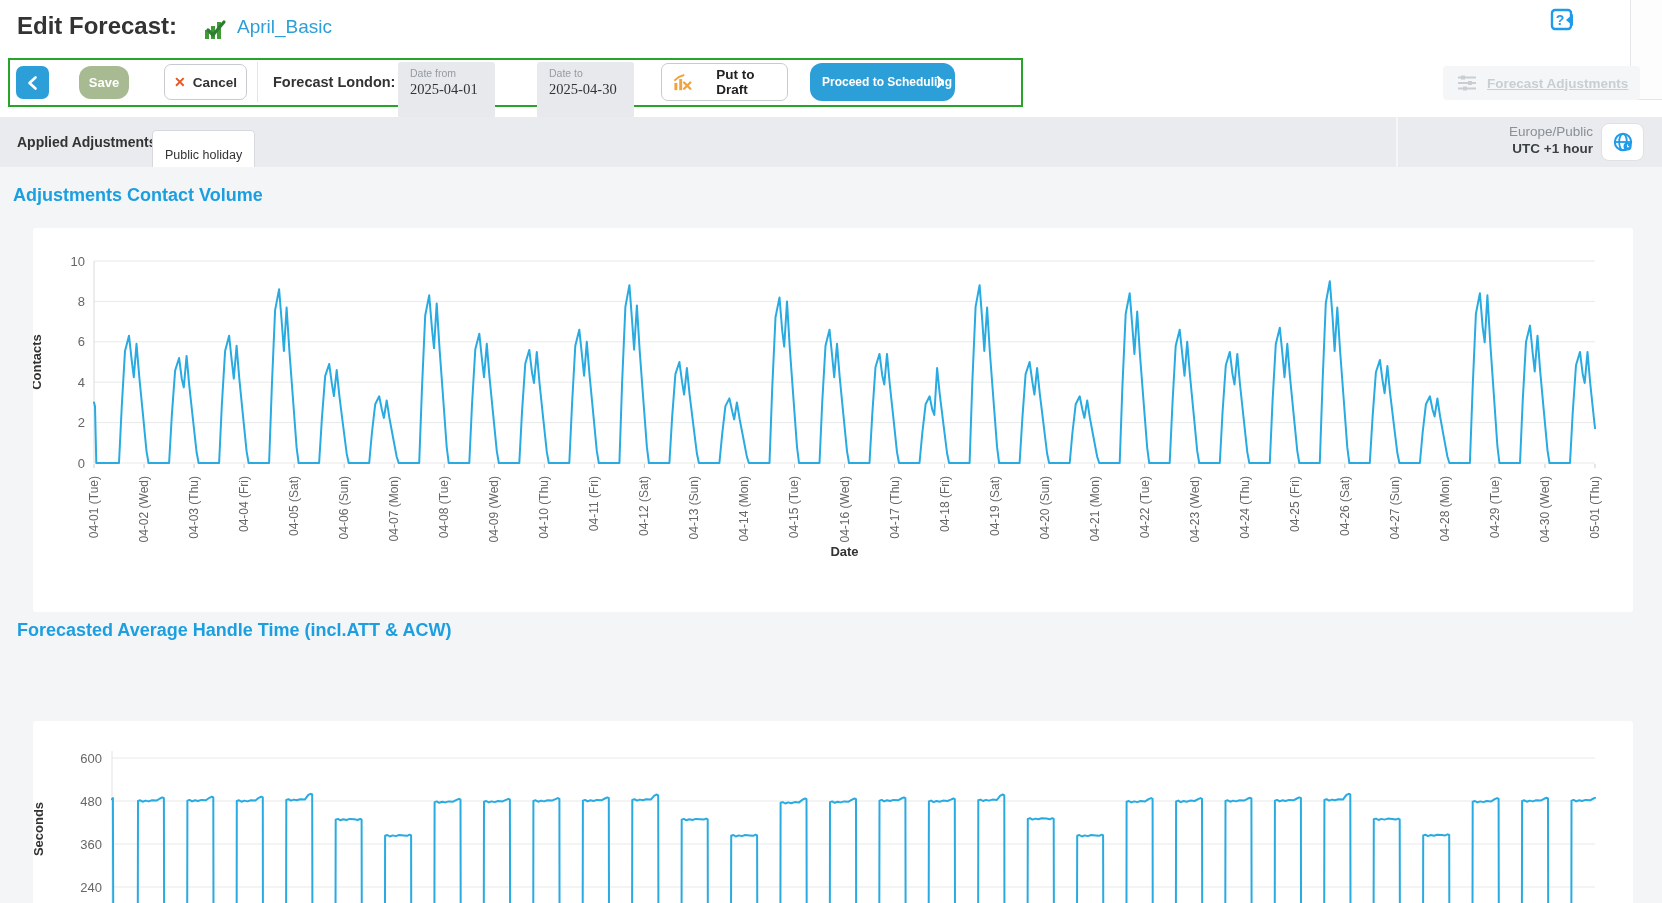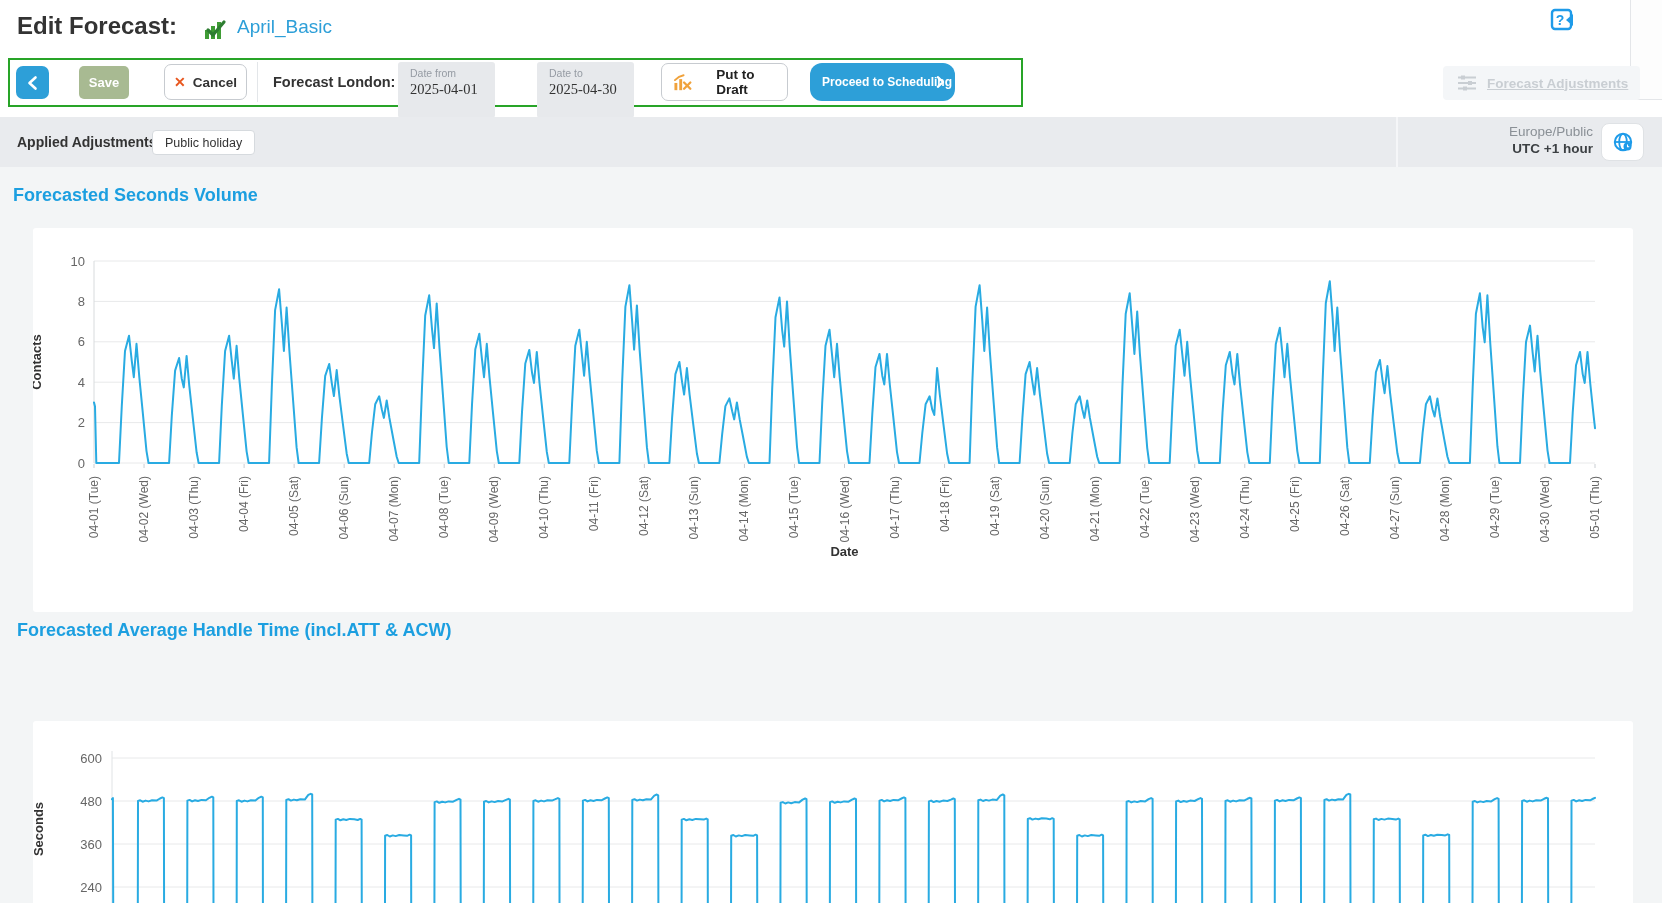--- a/index.html
+++ b/index.html
@@ -10,40 +10,40 @@
   
   .hdr-title{left:17px;top:12px;font-size:24px;font-weight:bold;color:#333;}
   .fc-icon{left:203px;top:17px;width:24px;height:24px;}
   .fc-name{left:237px;top:16px;font-size:19px;color:#2d9fd8;}
   .help-panel{left:1630px;top:-20px;width:60px;height:118px;background:#fdfdfd;border:1px solid #e4e6e9;border-radius:10px;}
   .help-btn{left:1549px;top:7px;width:26px;height:26px;cursor:pointer;}
 
   
   .green-box{left:8px;top:58px;width:1011px;height:45px;border:2px solid #28a428;background:#fff;}
   .back-btn{left:16px;top:66px;width:33px;height:33px;background:#2d9fd8;border-radius:7px;display:flex;align-items:center;justify-content:center;cursor:pointer;}
-  .save-btn{left:79px;top:66px;width:50px;height:33px;background:#a8ba92;border-radius:5px;color:#fff;font-size:13px;font-weight:bold;display:flex;align-items:center;justify-content:center;}
+  .save-btn{left:79px;top:66px;width:50px;height:33px;background:#a8ba92;border-radius:12px;color:#fff;font-size:13px;font-weight:bold;display:flex;align-items:center;justify-content:center;}
   .cancel-btn{left:164px;top:64px;width:83px;height:36px;background:#fff;border:1px solid #c7cbd0;border-radius:7px;display:flex;align-items:center;justify-content:center;gap:7px;cursor:pointer;box-sizing:border-box;}
   .cancel-x{color:#e8571f;font-size:14px;font-weight:bold;}
   .cancel-txt{font-size:13.5px;font-weight:bold;color:#333;}
   .tb-divider{left:257px;top:62px;width:1px;height:40px;background:#e3e6e9;}
   .range-lbl{left:273px;top:74px;font-size:14.5px;font-weight:bold;color:#333;}
   .date-field{top:62px;width:97px;height:56px;background:#e7e9ec;border-radius:3px;cursor:pointer;}
   .date-field .dlbl{position:absolute;left:12px;top:5px;font-size:10.5px;color:#959ba3;}
   .date-field .dval{position:absolute;left:12px;top:19px;font-size:14.5px;color:#333;font-family:Liberation Serif, serif;}
   .draft-btn{left:661px;top:63px;width:127px;height:38px;background:#fff;border:1px solid #c7cbd0;border-radius:7px;display:flex;align-items:center;gap:24px;padding-left:11px;cursor:pointer;box-sizing:border-box;}
   .draft-txt{font-size:13.5px;font-weight:bold;color:#222;}
   .proceed-btn{left:810px;top:63px;width:145px;height:38px;background:#2d9fd8;border-radius:12px;display:flex;align-items:center;cursor:pointer;}
   .proceed-txt{color:#fff;font-size:12px;font-weight:bold;padding-left:12px;}
   .fa-btn{left:1443px;top:66px;width:197px;height:34px;background:#f4f6f8;border-radius:4px;display:flex;align-items:center;gap:10px;padding-left:14px;box-sizing:border-box;}
   .fa-txt{font-size:13.5px;font-weight:bold;color:#c9ced3;text-decoration:underline;}
 
   
   .adj-bar{left:0;top:117px;width:1662px;height:50px;background:#e9ebee;}
   .adj-lbl{left:17px;top:134px;font-size:14px;font-weight:bold;color:#333;}
-  .adj-tag{left:152px;top:130px;height:23px;background:#fff;border:1px solid #d6dade;border-radius:4px;font-size:12.5px;color:#333;display:flex;align-items:center;padding:0 12px;}
+  .adj-tag{left:152px;top:130px;height:23px;background:#fff;border:1px solid #d6dade;border-radius:4px;font-size:12.5px;color:#333;display:flex;align-items:center;padding:12px 12px;}
   .adj-div{left:1396px;top:117px;width:2px;height:50px;background:#f5f6f8;}
   .tz-block{right:69px;top:124px;text-align:right;}
   .tz-region{font-size:13.5px;color:#8a9096;}
   .tz-offset{font-size:13.5px;font-weight:bold;color:#3c4043;margin-top:2px;}
   .globe-btn{left:1601px;top:123px;width:43px;height:38px;background:#fff;border:1px solid #dfe2e5;border-radius:8px;display:flex;align-items:center;justify-content:center;cursor:pointer;box-sizing:border-box;}
 
   
   .content{left:0;top:167px;width:1662px;height:736px;background:#f3f5f6;}
   .chart-title{font-size:18px;font-weight:bold;color:#1c9fe0;}
   .card{background:#fff;border-radius:3px;}
@@ -148,21 +148,21 @@
       <circle cx="11" cy="11" r="8.2" fill="none" stroke="#1e9be9" stroke-width="2"></circle>
       <ellipse cx="11" cy="11" rx="3.8" ry="8.2" fill="none" stroke="#1e9be9" stroke-width="1.8"></ellipse>
       <line x1="2.8" y1="11" x2="19.2" y2="11" stroke="#1e9be9" stroke-width="1.8"></line>
       <circle cx="15.5" cy="15.5" r="4" fill="#1e9be9"></circle>
       <path d="M15.5 13.6 L15.5 15.7 L17.2 15.7" stroke="#fff" stroke-width="1.1" fill="none"></path>
     </svg>
   </div>
 
   <div class="abs content"></div>
 
-  <div class="abs chart-title t1">Forecasted Seconds Volume</div>
+  <div class="abs chart-title t1">Adjustments Contact Volume</div>
   <div class="abs card card1">
     <div id="cv-chart"><svg width="1600" height="384" viewBox="0 0 1600 384">
           <line x1="61" y1="235" x2="1562" y2="235" stroke="#e8e9ea" stroke-width="1"></line>
           <text x="52" y="239.5" text-anchor="end" fill="#666" font-size="13" font-family="Liberation Sans, sans-serif">0</text>
           <line x1="61" y1="194.6" x2="1562" y2="194.6" stroke="#e8e9ea" stroke-width="1"></line>
           <text x="52" y="199.1" text-anchor="end" fill="#666" font-size="13" font-family="Liberation Sans, sans-serif">2</text>
           <line x1="61" y1="154.2" x2="1562" y2="154.2" stroke="#e8e9ea" stroke-width="1"></line>
           <text x="52" y="158.7" text-anchor="end" fill="#666" font-size="13" font-family="Liberation Sans, sans-serif">4</text>
           <line x1="61" y1="113.8" x2="1562" y2="113.8" stroke="#e8e9ea" stroke-width="1"></line>
           <text x="52" y="118.3" text-anchor="end" fill="#666" font-size="13" font-family="Liberation Sans, sans-serif">6</text>

